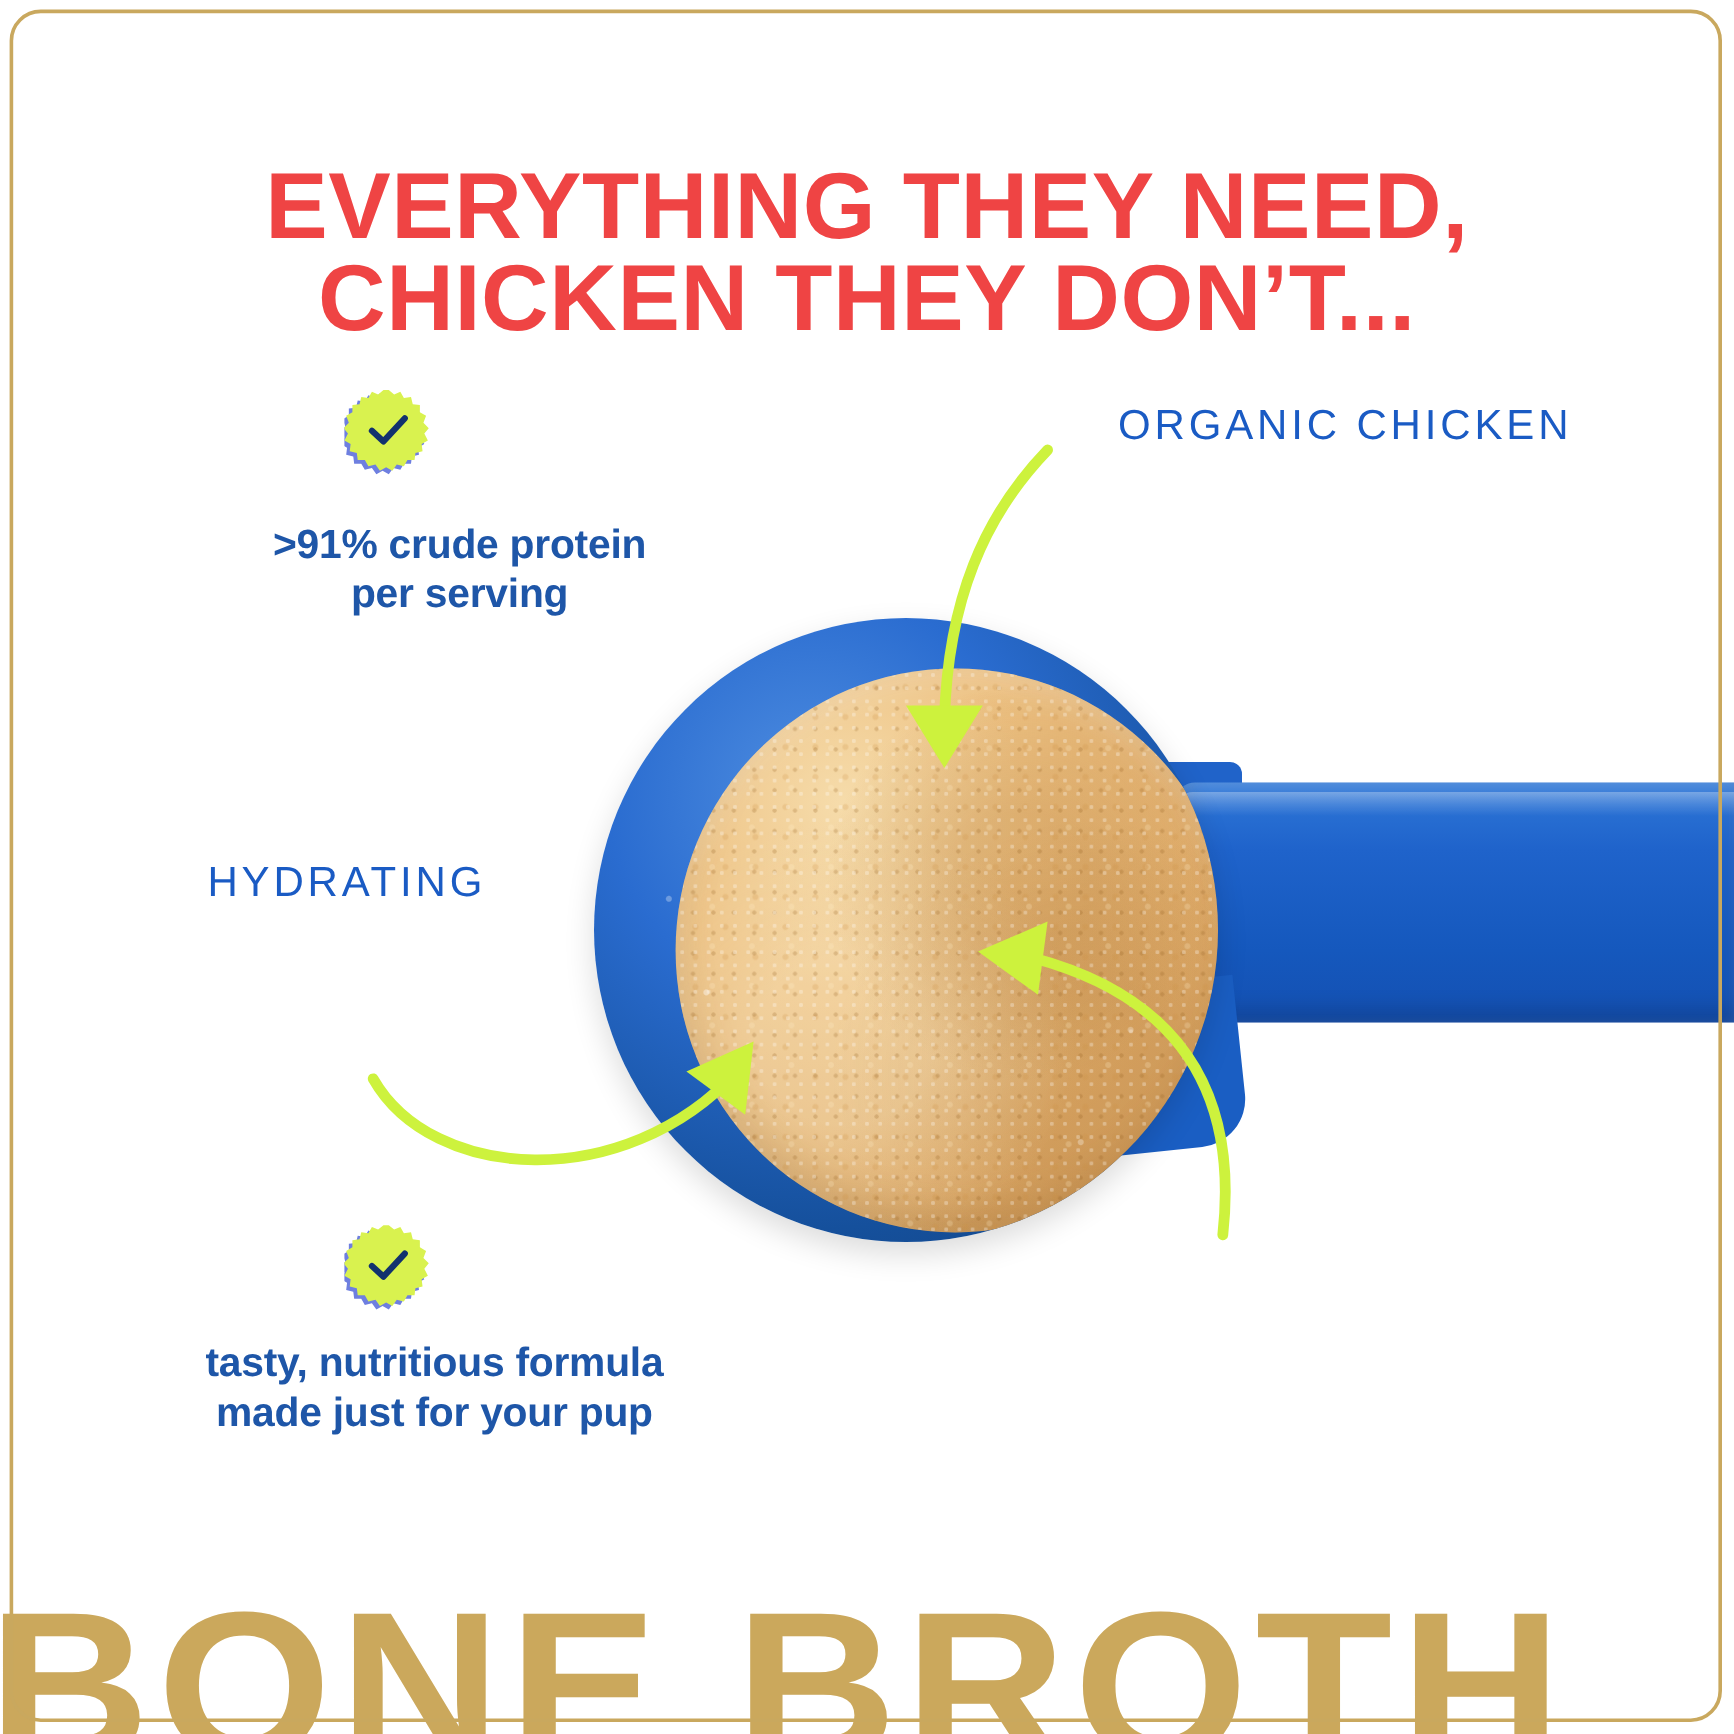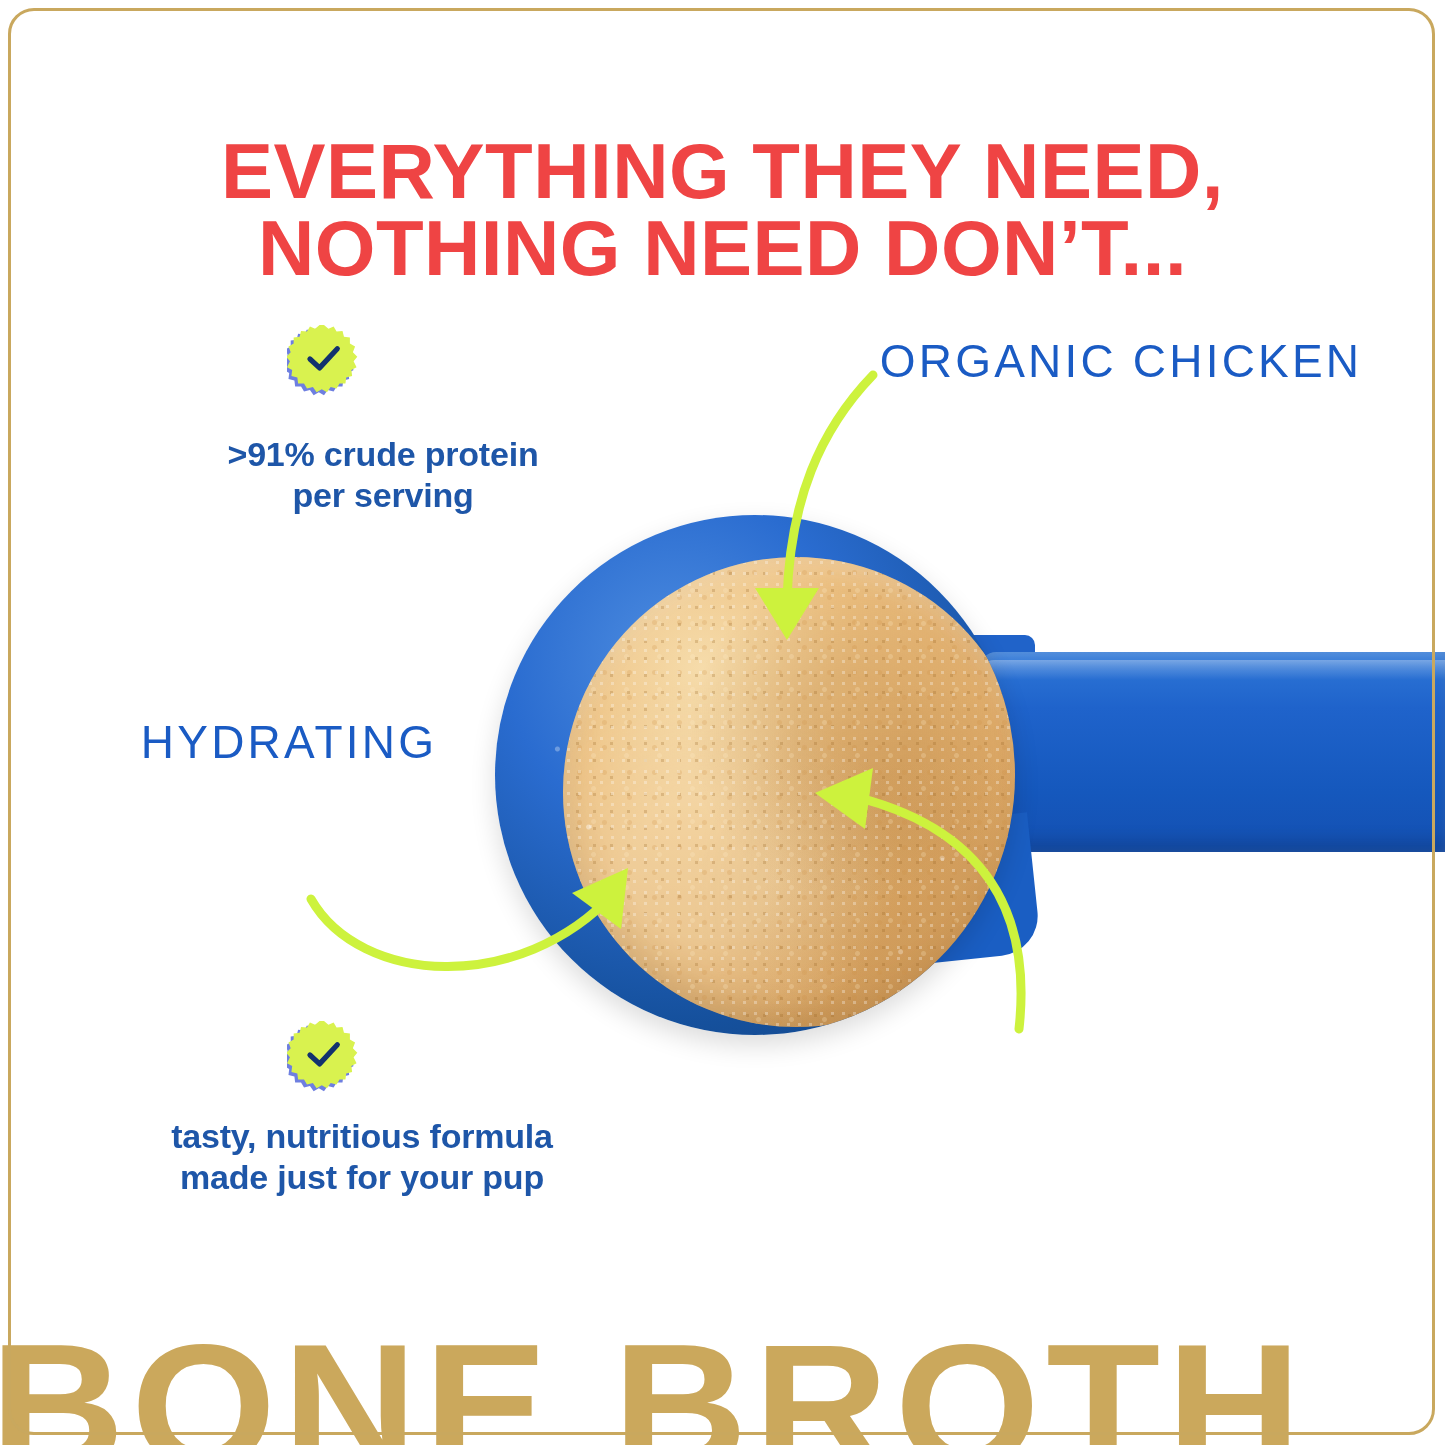--- a/index.html
+++ b/index.html
@@ -21,21 +21,21 @@
     position:absolute;left:0;top:56px;width:1445px;text-align:center;
     color:#ef4444;font-weight:700;font-size:78px;line-height:0.99;
     letter-spacing:0.5px;font-family:"Liberation Sans", sans-serif;
     white-space:pre-line;
   }
   #headline .l2{display:block;}
 
   
   .callout{position:absolute;text-align:center;}
   .co-head{
-    color:#1a5bc4;font-size:46px;font-weight:400;letter-spacing:3.2px;
+    color:#1a5bc4;font-size:35px;font-weight:400;letter-spacing:3.2px;
     line-height:1.05;margin-bottom:16px;white-space:nowrap;
   }
   .co-body{
     color:#1e56a8;font-size:34px;font-weight:700;line-height:1.22;
     white-space:pre-line;letter-spacing:-0.2px;
   }
   .co-body.nohead{margin-top:16px;}
 
   #co-protein{left:88px;top:418px;width:590px;}
   #co-chicken{left:836px;top:337px;width:570px;}
@@ -138,21 +138,21 @@
     transform:scaleX(1.06);transform-origin:left top;
   }
 </style>
 </head>
 <body>
 
 <div id="canvas">
 
   <div id="headline">
     <span>EVERYTHING THEY NEED,</span>
-    <span class="l2">NOTHING NEED DON’T...</span>
+    <span class="l2">CHICKEN THEY DON’T...</span>
   </div>
 
   <div id="scoop">
 
     <div id="handle-notch"></div>
 
     <div id="handle">
       
     </div>
 

